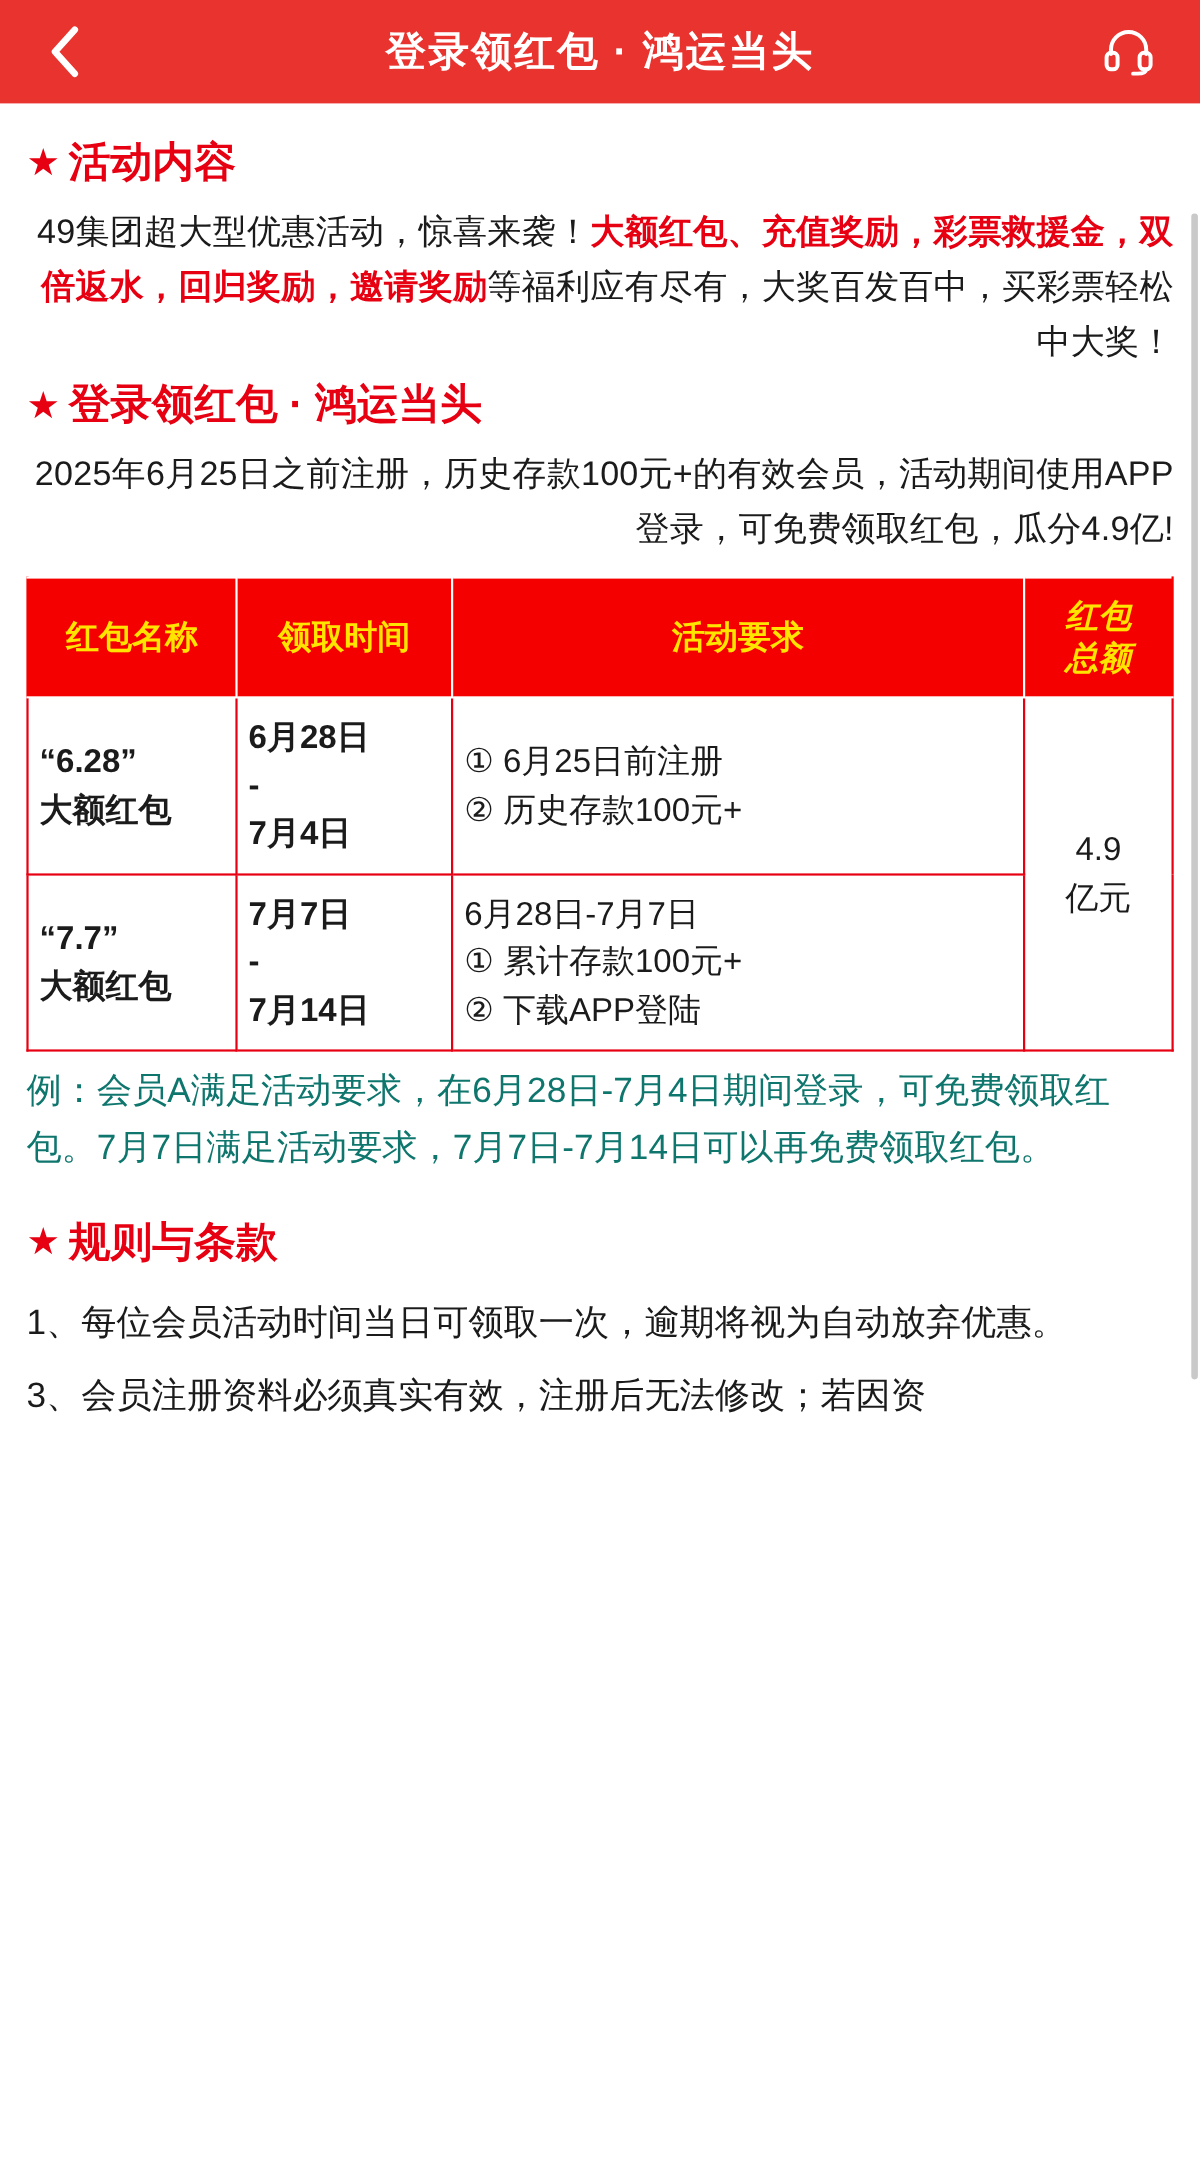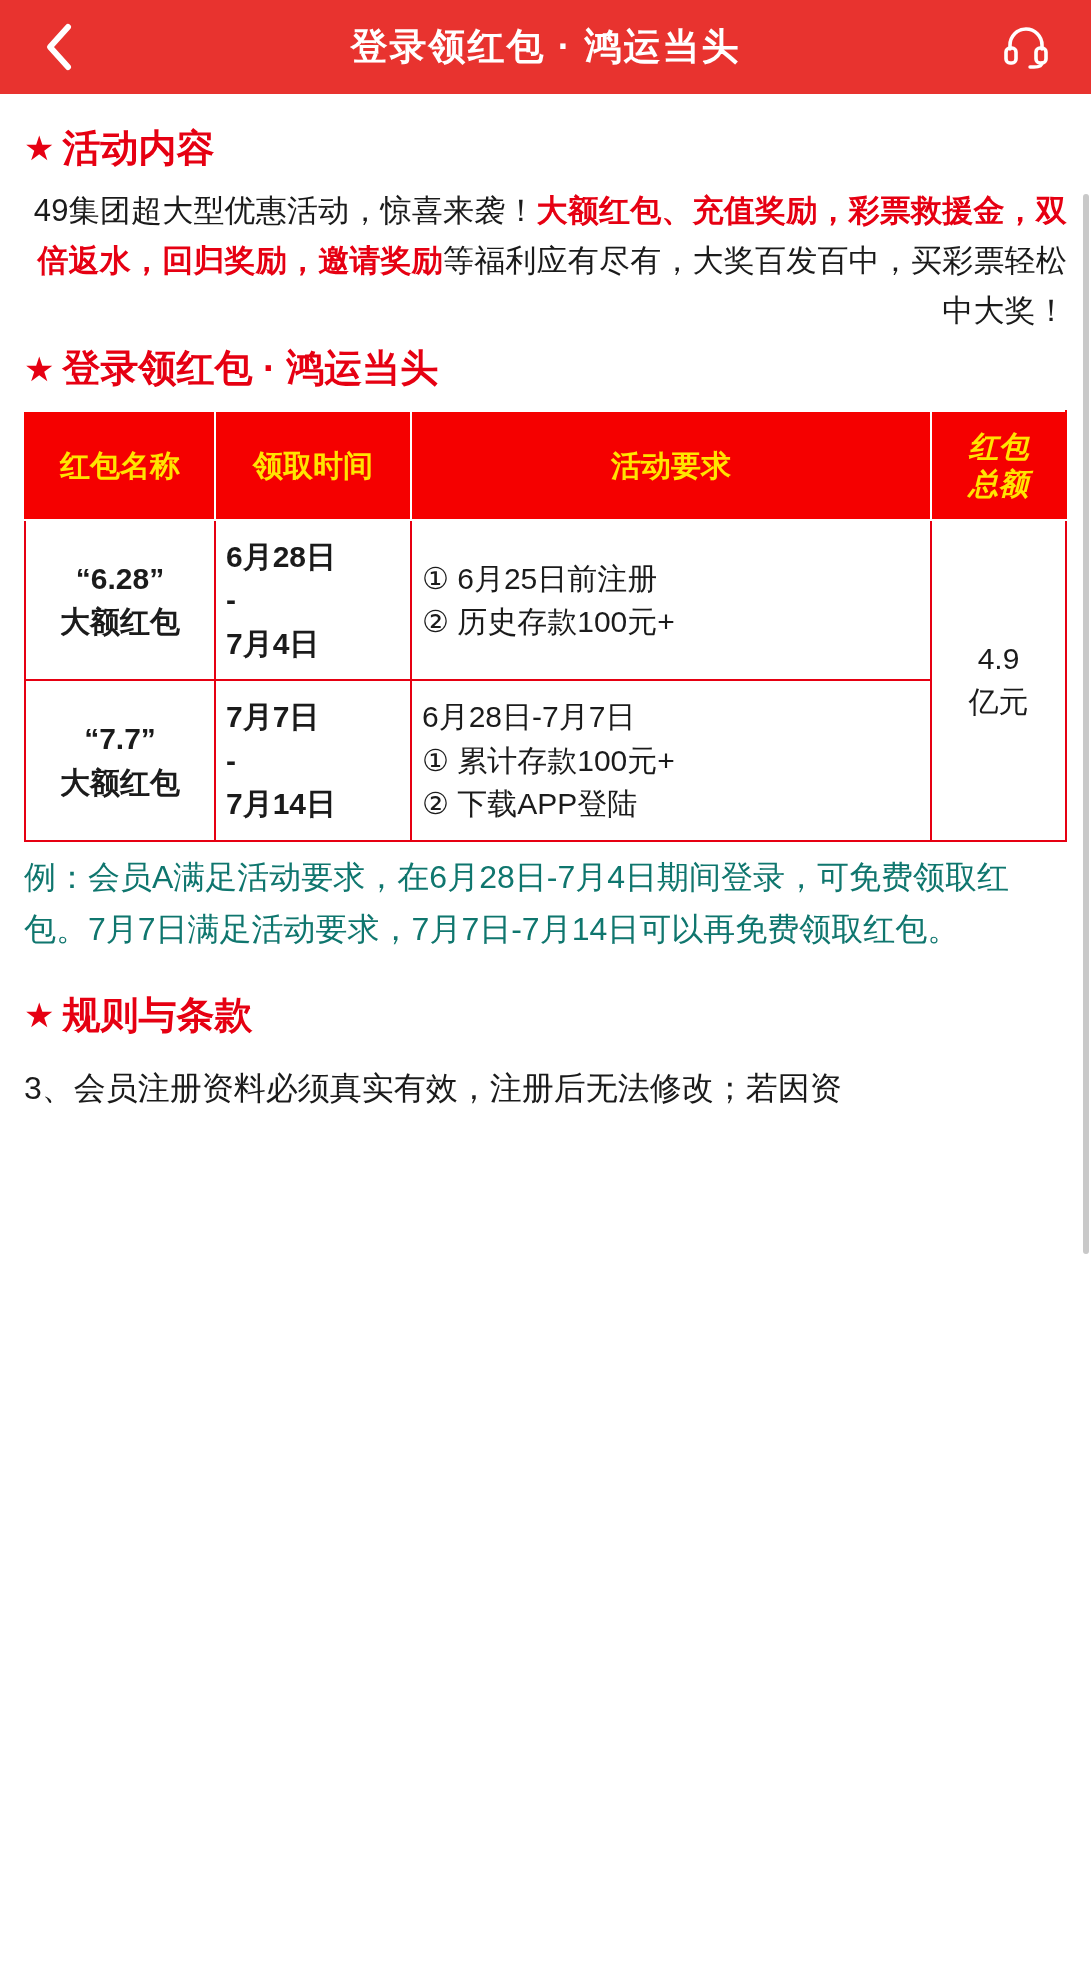--- a/index.html
+++ b/index.html
@@ -114,21 +114,20 @@
   table.promo th:last-child { border-right: 2px solid #f50000; font-style: italic; }
   table.promo td {
     border: 2px solid #e60012;
     padding: 14px 10px;
     vertical-align: middle;
     font-size: 30px;
     color: #1b1b1b;
     line-height: 1.45;
   }
   td.c-name {
-    text-align: center;
     color: #e60012;
     font-weight: bold;
     font-size: 30px;
     line-height: 1.5;
   }
   td.c-time {
     text-align: left;
     color: #e60012;
     font-weight: bold;
     font-size: 31px;
@@ -218,20 +217,21 @@
     <span>活动内容</span>
   </div>
 
   <p class="para"><span>49集团超大型优惠活动，惊喜来袭！</span><span class="hl">大额红包、充值奖励，彩票救援金，双倍返水，回归奖励，邀请奖励</span><span>等福利应有尽有，大奖百发百中，买彩票轻松中大奖！</span></p>
 
   <div class="section-title">
     <span class="star">★</span>
     <span>登录领红包 · 鸿运当头</span>
   </div>
 
+  <p class="para">2025年6月25日之前注册，历史存款100元+的有效会员，活动期间使用APP登录，可免费领取红包，瓜分4.9亿!</p>
 
   <div class="tbl-wrap">
     <table class="promo">
       <thead>
         <tr>
           <th class="col-w1">红包名称</th>
           <th class="col-w2">领取时间</th>
           <th class="col-w3">活动要求</th>
           <th class="col-w4">
             <div>红包</div>
@@ -279,16 +279,17 @@
     </table>
   </div>
 
   <p class="note">例：会员A满足活动要求，在6月28日-7月4日期间登录，可免费领取红包。7月7日满足活动要求，7月7日-7月14日可以再免费领取红包。</p>
 
   <div class="rules-title">
     <span class="star">★</span>
     <span>规则与条款</span>
   </div>
 
+  <p class="rule-item">1、每位会员活动时间当日可领取一次，逾期将视为自动放弃优惠。</p>
   <p class="rule-item">3、会员注册资料必须真实有效，注册后无法修改；若因资</p>
 
   <div class="scrollbar"></div>
 </div>
 
 </body></html>

